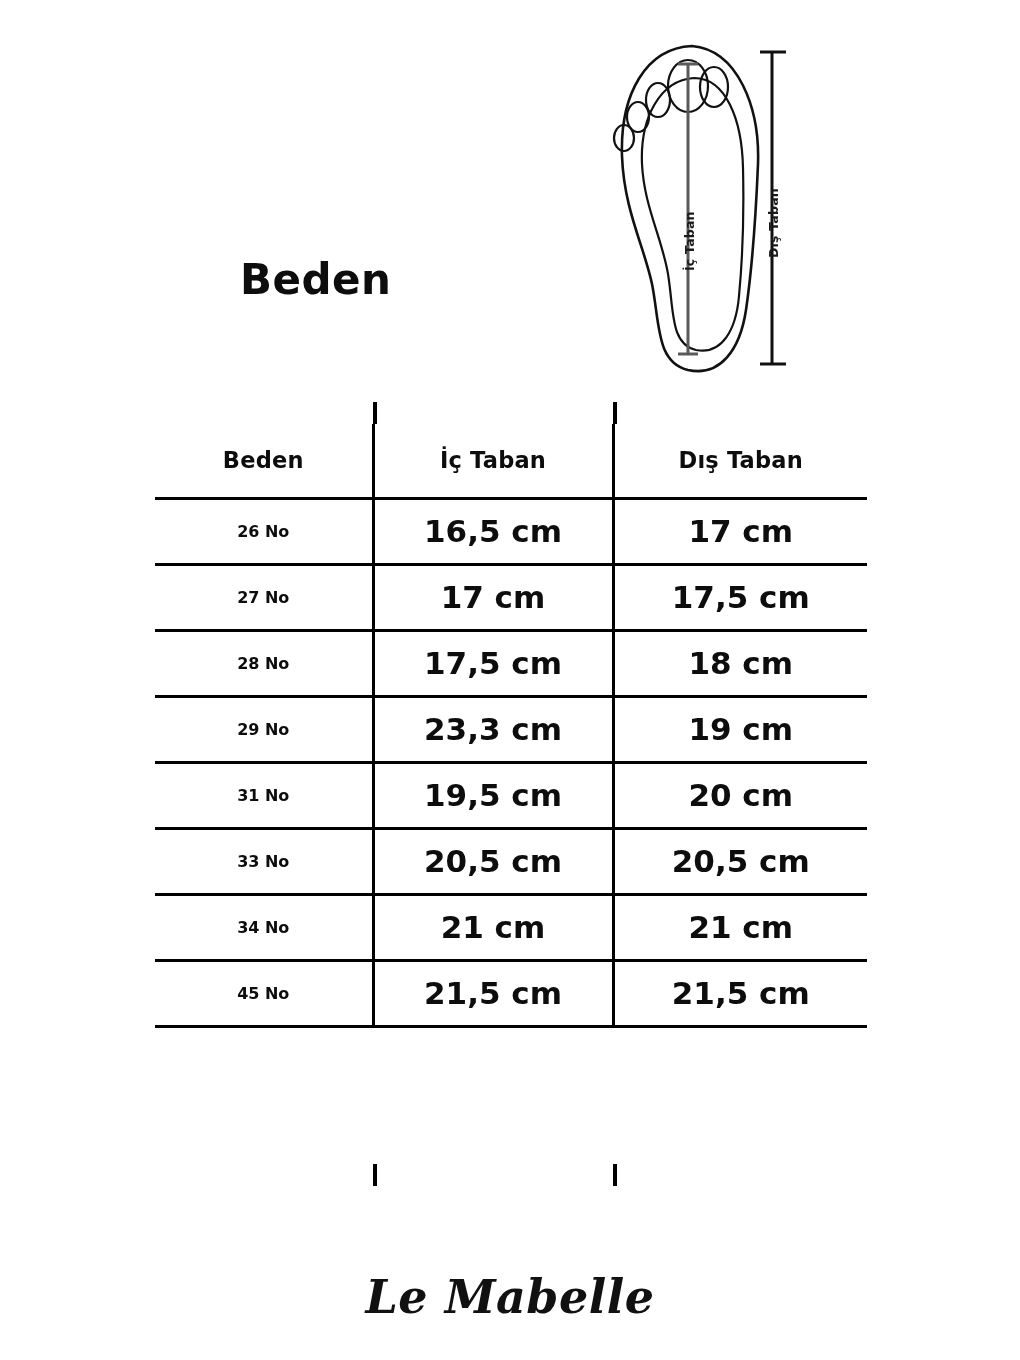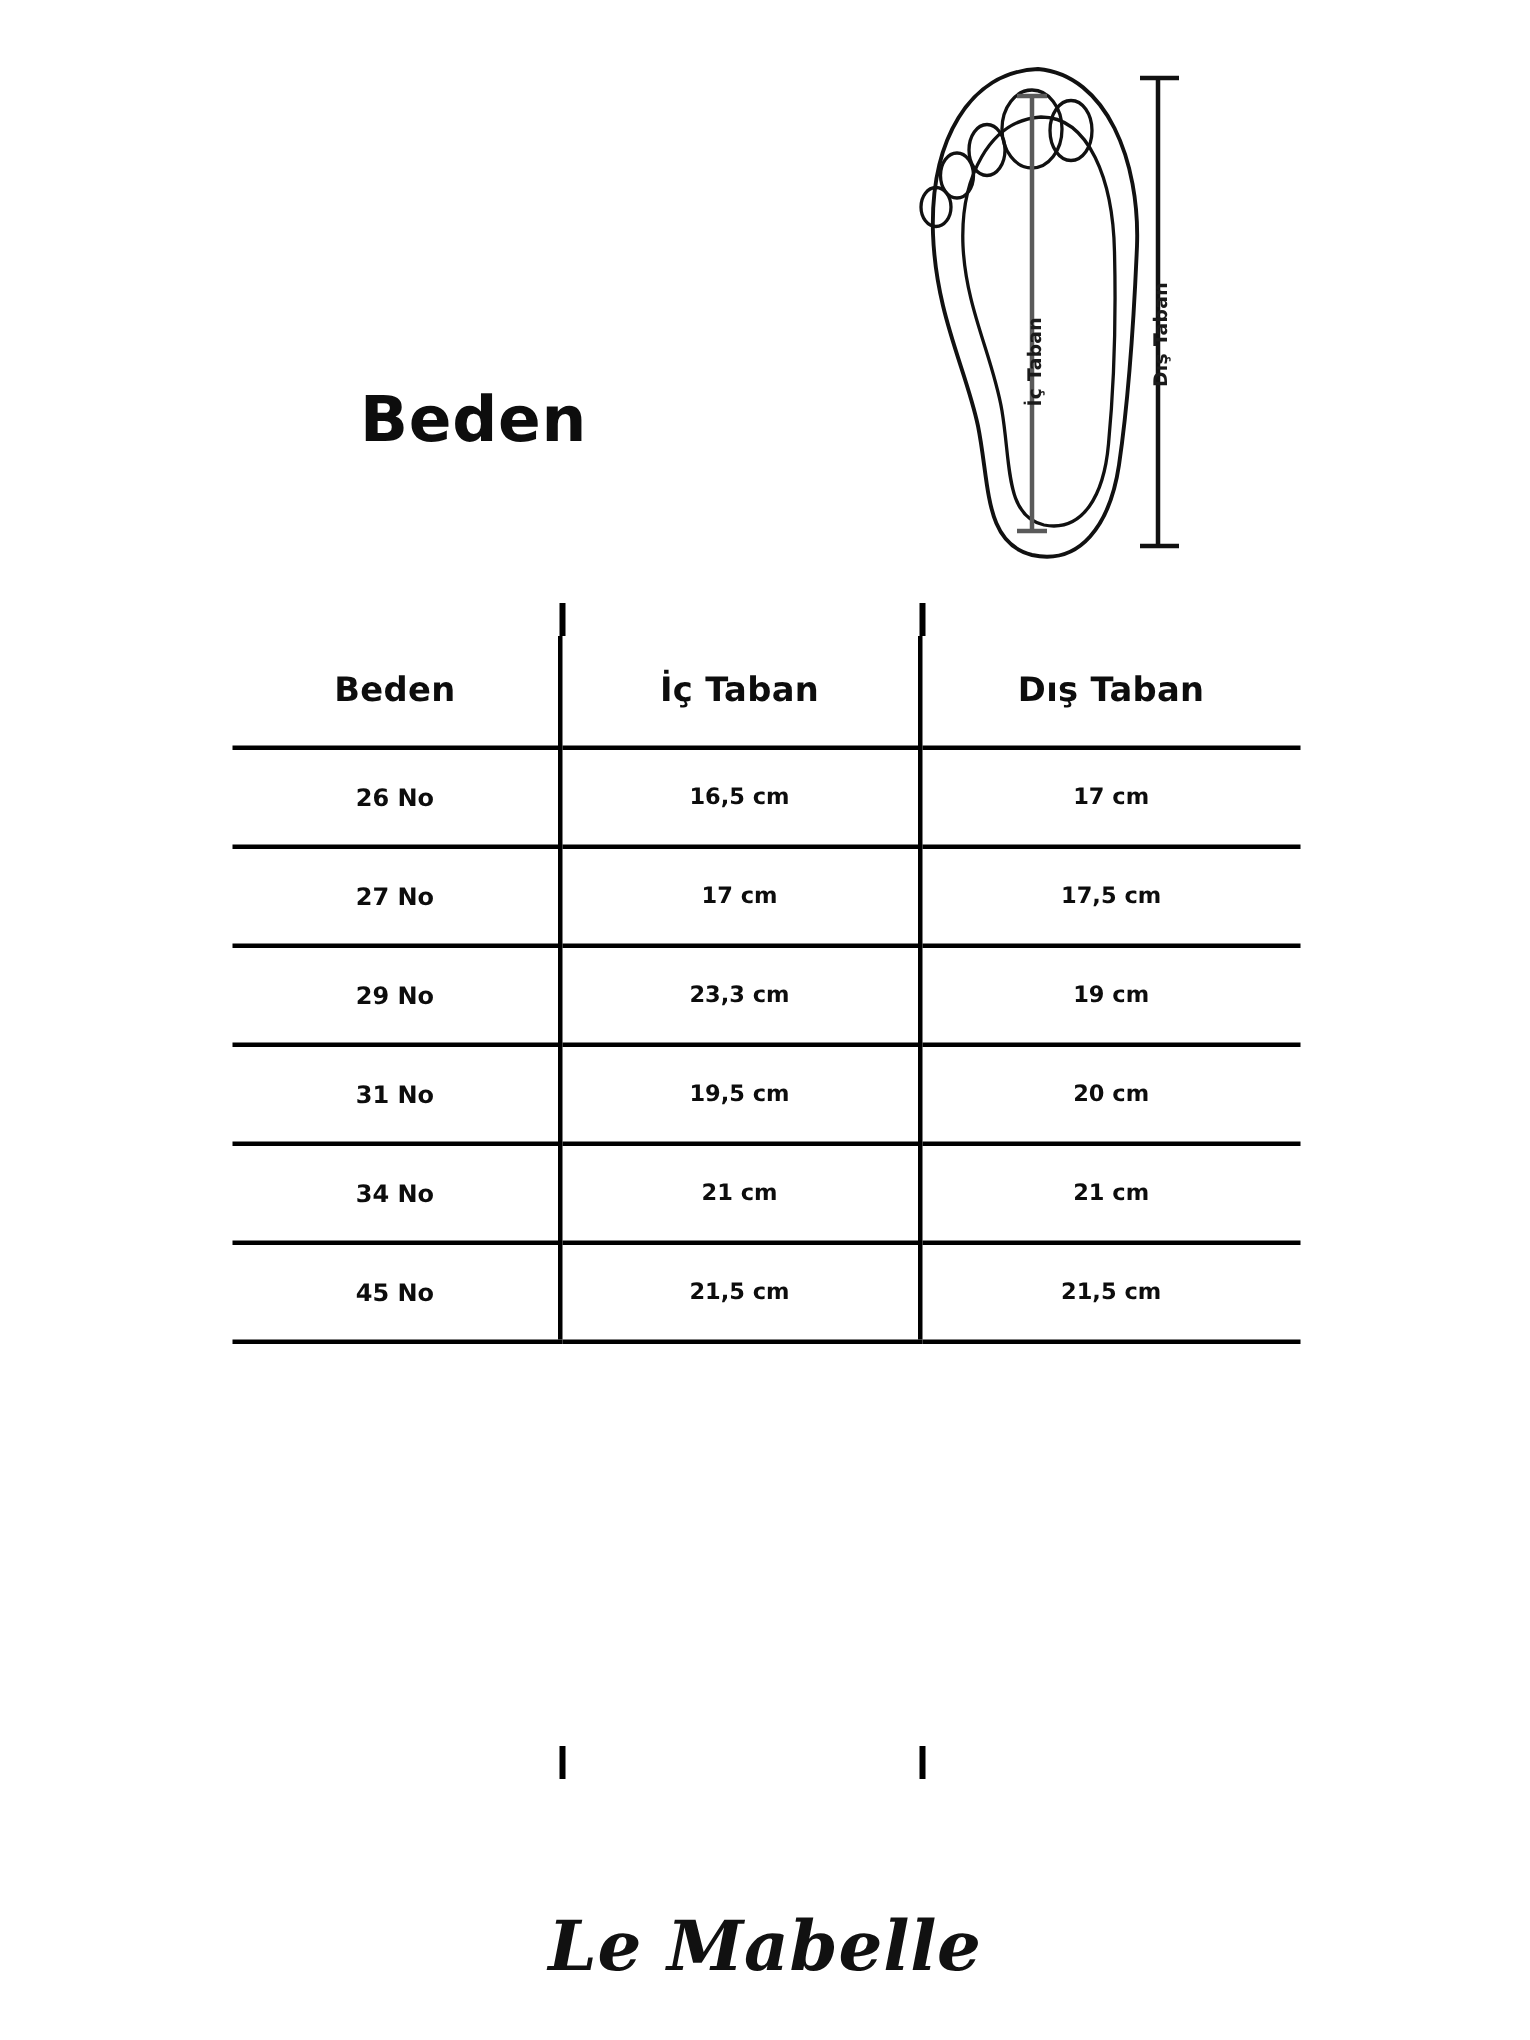--- a/index.html
+++ b/index.html
@@ -82,21 +82,21 @@
   table.size-table th {
     font-size: 22.5px;
     height: 74px;
     letter-spacing: 0.2px;
   }
   table.size-table td.col-beden {
     font-size: 16px;
   }
   table.size-table td.col-ic,
   table.size-table td.col-dis {
-    font-size: 15px;
+    font-size: 31px;
     margin-top: 40px;
   }
 
   
   table.size-table tbody tr td {
     border-top: 3.5px solid #000;
   }
   table.size-table tbody tr:last-child td {
     border-bottom: 3.5px solid #000;
   }
@@ -193,30 +193,40 @@
         <td class="col-beden">26 No</td>
         <td class="col-ic">16,5 cm</td>
         <td class="col-dis">17 cm</td>
       </tr>
       <tr>
         <td class="col-beden">27 No</td>
         <td class="col-ic">17 cm</td>
         <td class="col-dis">17,5 cm</td>
       </tr>
       <tr>
+        <td class="col-beden">28 No</td>
+        <td class="col-ic">17,5 cm</td>
+        <td class="col-dis">18 cm</td>
+      </tr>
+      <tr>
         <td class="col-beden">29 No</td>
         <td class="col-ic">23,3 cm</td>
         <td class="col-dis">19 cm</td>
       </tr>
       <tr>
         <td class="col-beden">31 No</td>
         <td class="col-ic">19,5 cm</td>
         <td class="col-dis">20 cm</td>
       </tr>
       <tr>
+        <td class="col-beden">33 No</td>
+        <td class="col-ic">20,5 cm</td>
+        <td class="col-dis">20,5 cm</td>
+      </tr>
+      <tr>
         <td class="col-beden">34 No</td>
         <td class="col-ic">21 cm</td>
         <td class="col-dis">21 cm</td>
       </tr>
       <tr>
         <td class="col-beden">45 No</td>
         <td class="col-ic">21,5 cm</td>
         <td class="col-dis">21,5 cm</td>
       </tr>
     </tbody>

